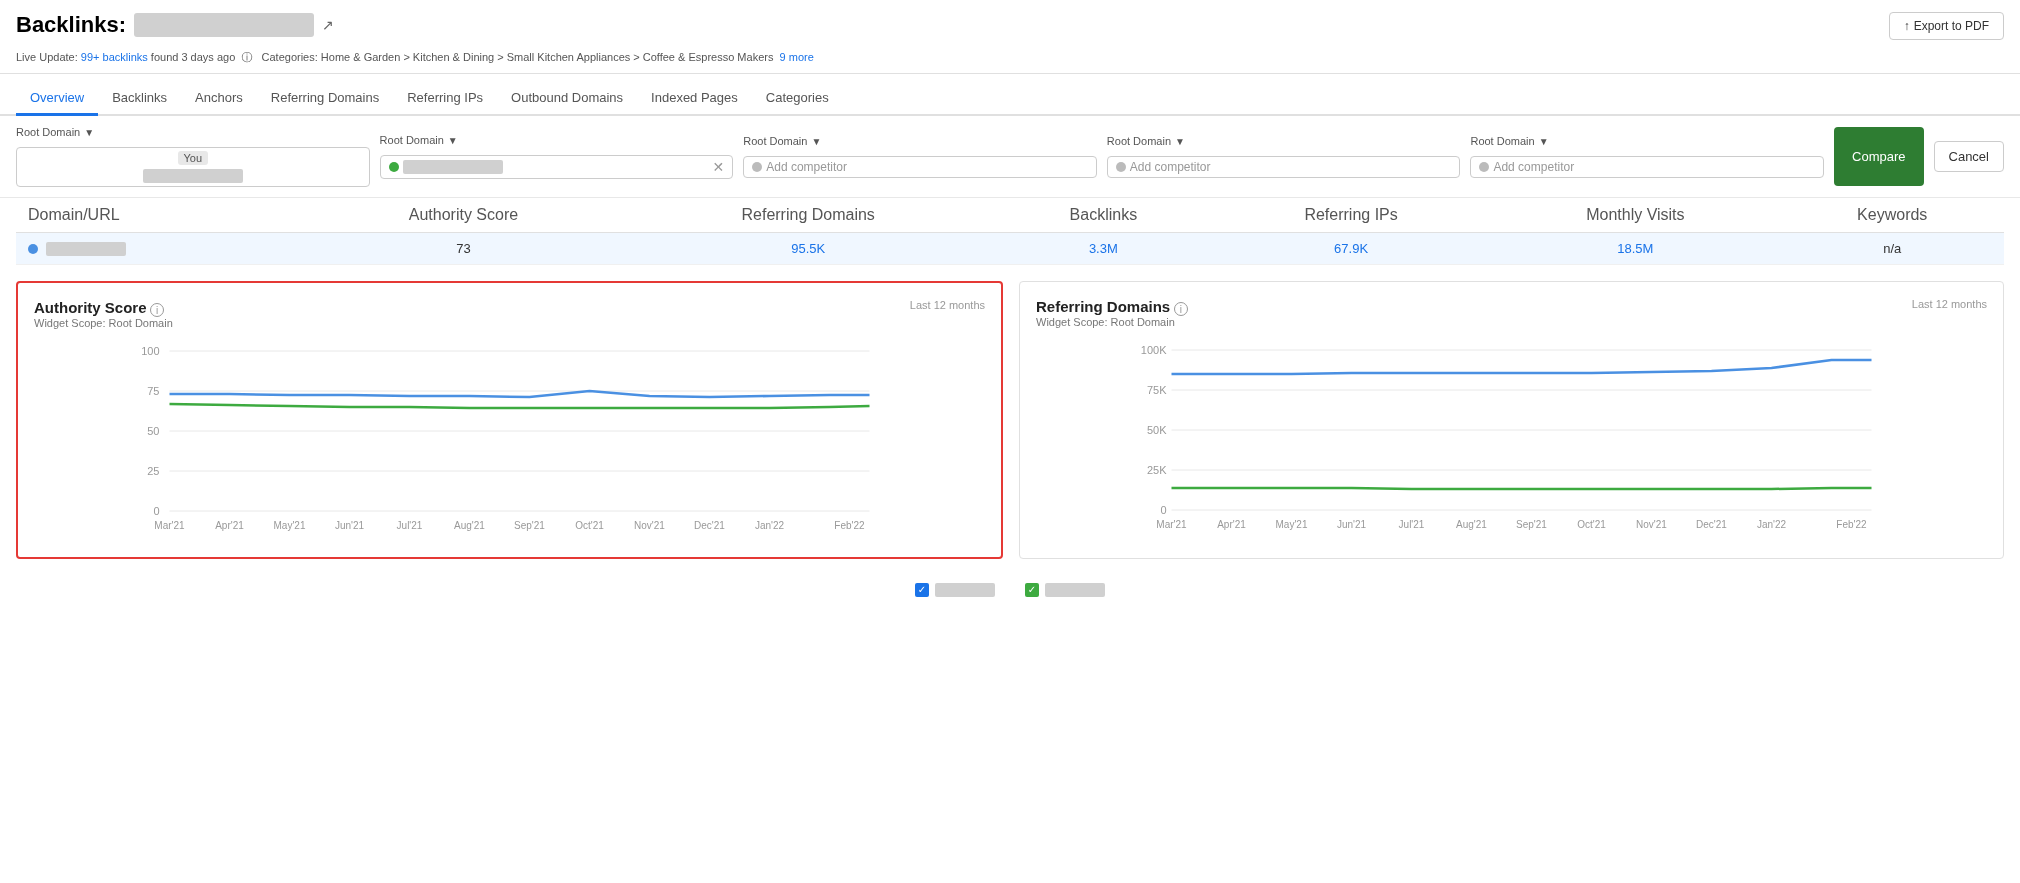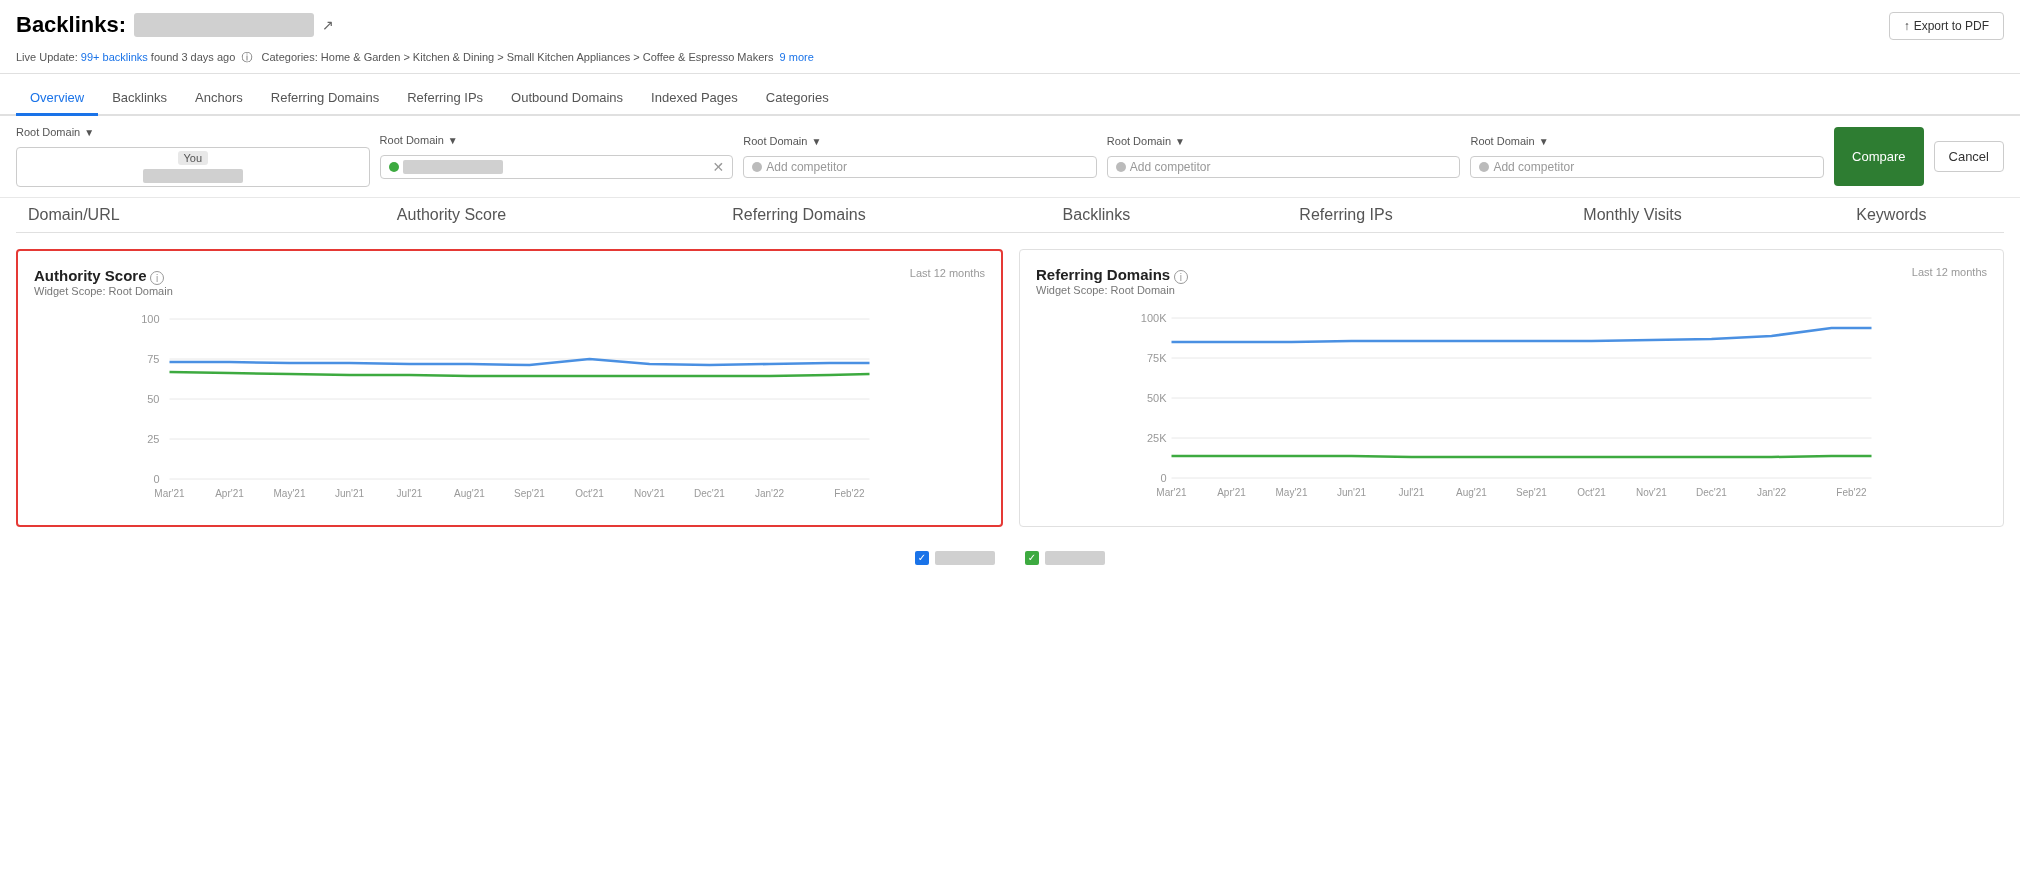--- a/index.html
+++ b/index.html
@@ -177,20 +177,34 @@
         <th>Authority Score</th>
         <th>Referring Domains</th>
         <th>Backlinks</th>
         <th>Referring IPs</th>
         <th>Monthly Visits</th>
         <th>Keywords</th>
       </tr>
     </thead>
     <tbody>
 
+      <tr class="row-blue">
+        <td>
+          <div class="domain-cell">
+            <span class="comp-dot blue"></span>
+            <div class="domain-bar"></div>
+          </div>
+        </td>
+        <td>73</td>
+        <td><a class="cell-link">95.5K</a></td>
+        <td><a class="cell-link">3.3M</a></td>
+        <td><a class="cell-link">67.9K</a></td>
+        <td><a class="cell-link">18.5M</a></td>
+        <td>n/a</td>
+      </tr>
 
     </tbody>
   </table>
 </div>
 
 <div class="charts-section">
 
   <div class="chart-box selected">
     <div class="chart-header">
       <div>

